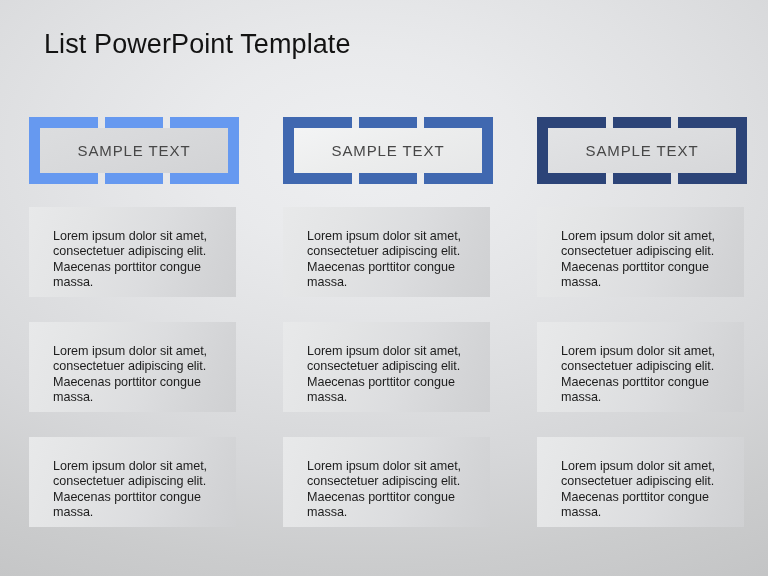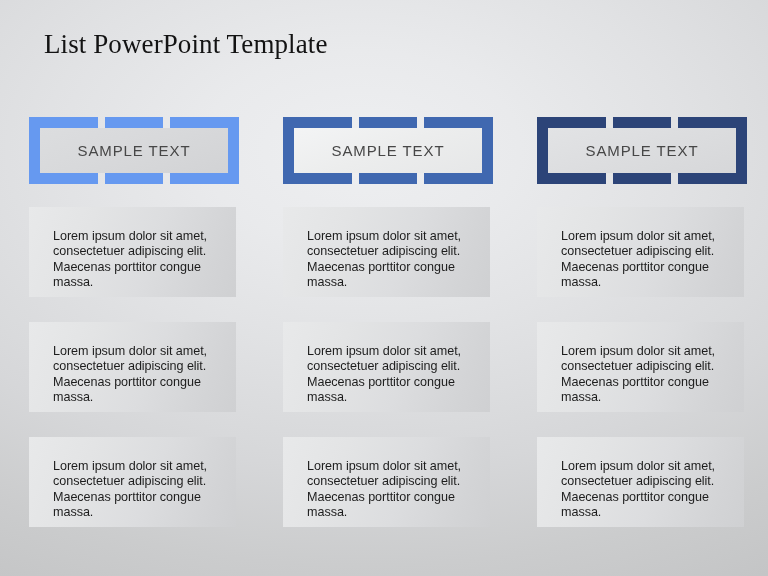--- a/index.html
+++ b/index.html
@@ -36,21 +36,20 @@
   .slide-title {
     position: absolute;
     left: 44px;
     top: 27px;
     font-size: 27px;
     line-height: 34px;
     font-weight: 400;
     color: #131313;
     letter-spacing: 0.1px;
     white-space: nowrap;
-    font-family: Liberation Serif, serif;
   }
 
   
   .columns {
     position: absolute;
     left: 0;
     top: 0;
     width: 768px;
     height: 576px;
   }

